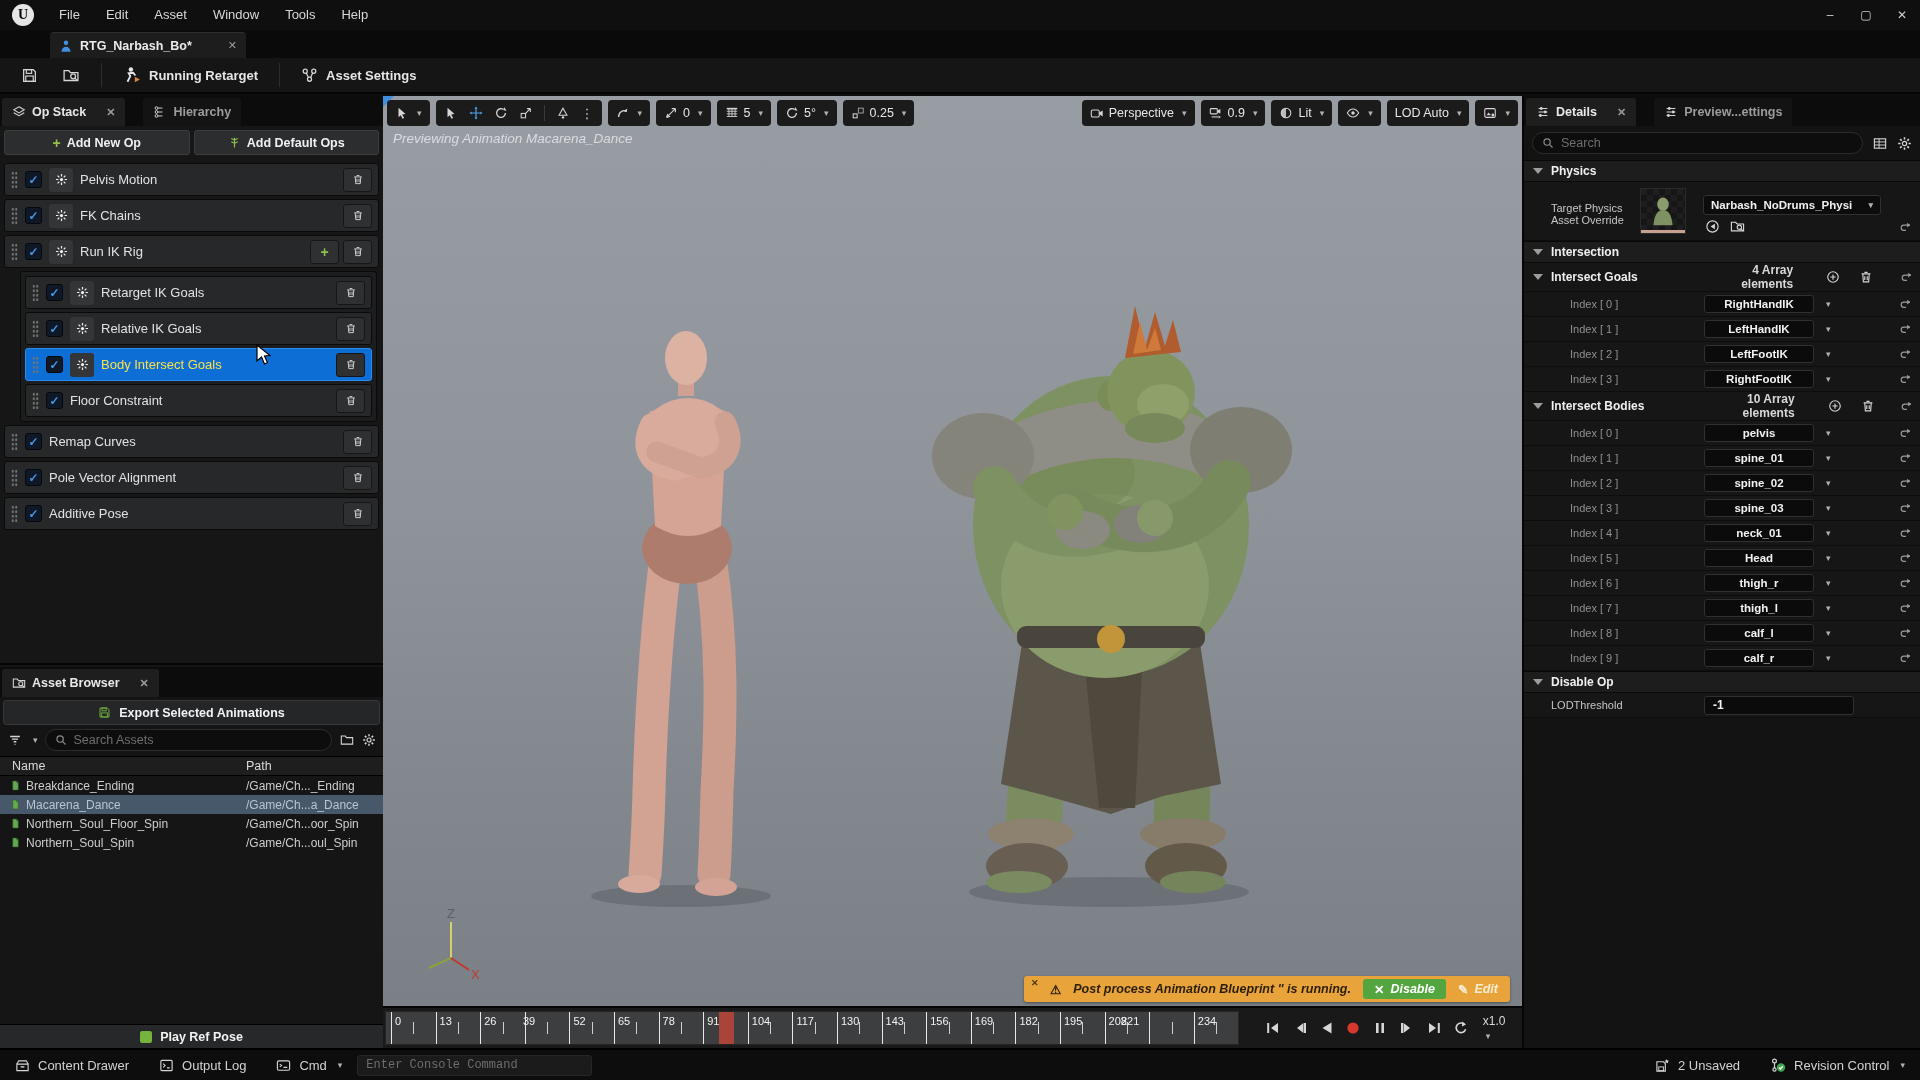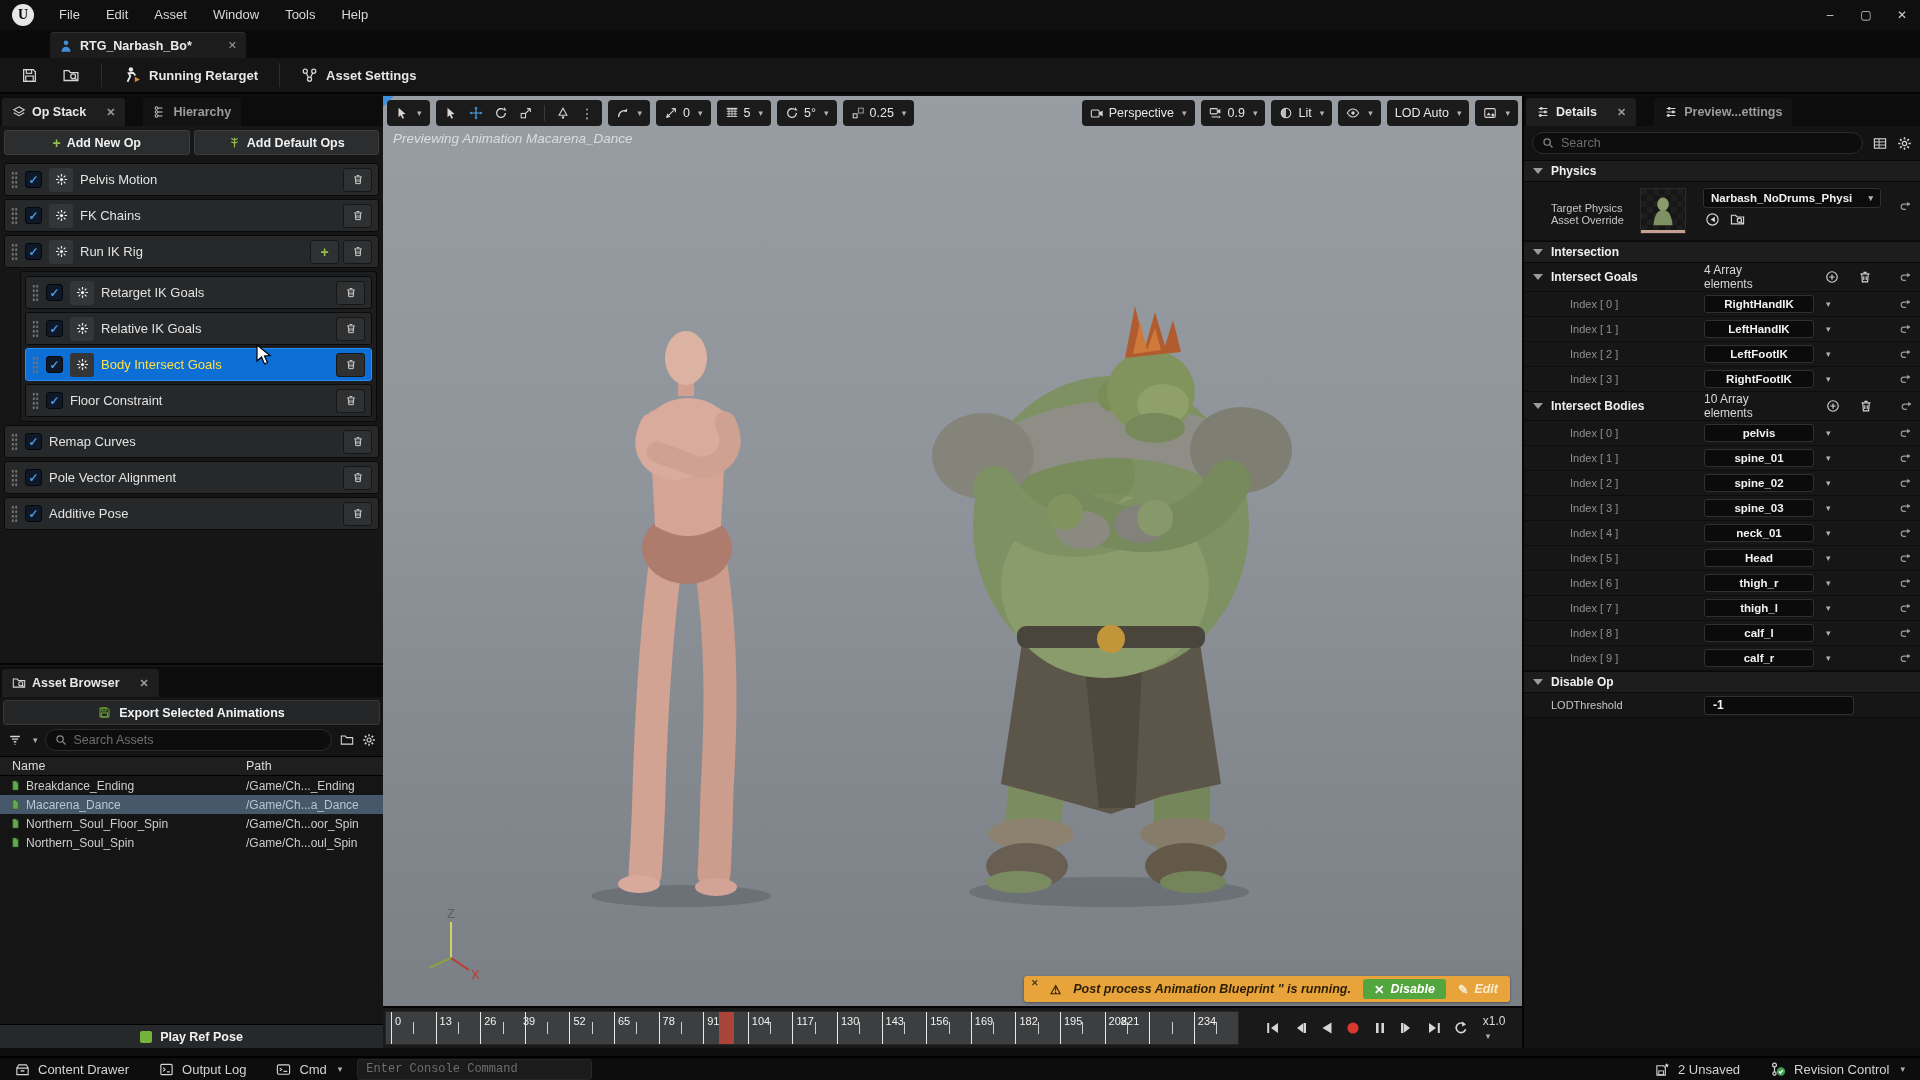--- a/index.html
+++ b/index.html
@@ -110,36 +110,36 @@
   .section-head { height:22px; background:#1d1d1d; border-top:1px solid #080808; border-bottom:1px solid #0a0a0a; display:flex; align-items:center; gap:8px; padding-left:9px; color:#f0f0f0; font-weight:bold; font-size:12px; }
   .tri-down { width:0; height:0; border-left:5px solid transparent; border-right:5px solid transparent; border-top:6px solid #9c9c9c; }
   .prop-row { display:flex; align-items:center; min-height:25px; background:#161616; border-bottom:1px solid #0d0d0d; }
   .prop-label { width:180px; padding-left:27px; color:#c6c6c6; font-size:11px; }
   .prop-label.idx { color:#909090; padding-left:46px; }
   .prop-value { flex:1; display:flex; align-items:center; gap:9px; }
   .reset-btn { width:30px; display:flex; justify-content:center; color:#9a9a9a; }
   .reset-btn .ic { width:13px; height:13px; color:#9a9a9a; }
   .pill { min-width:110px; height:18px; background:#0b0b0b; border:1px solid #303030; border-radius:3px; color:#f2f2f2; font-size:11.5px; font-weight:bold; display:flex; align-items:center; justify-content:center; padding:0 8px; }
   .arr-head-label { display:flex; align-items:center; gap:8px; width:180px; padding-left:9px; color:#efefef; font-size:12px; font-weight:bold; }
-  .arr-count { color:#d8d8d8; font-size:12px; font-weight:normal; margin-right:24px; }
+  .arr-count { color:#d8d8d8; font-size:12px; font-weight:bold; margin-right:24px;text-align:right; }
   .arr-btn { color:#d0d0d0; margin-right:10px; display:flex; }
   .arr-btn .ic { width:14px; height:14px; }
   .phys-row { display:flex; align-items:flex-start; background:#161616; border-bottom:1px solid #0d0d0d; padding:6px 0; }
   .phys-row .prop-label { padding-top:14px; }
   .thumb { width:46px; height:46px; border:1px solid #2a2a2a; background:repeating-conic-gradient(#161616 0 25%, #1e1e1e 0 50%); background-size:12px 12px; position:relative; flex:none; }
   .thumb-bar { position:absolute; left:0; right:0; bottom:0; height:3px; background:#c7a08f; }
   .phys-ctrl { display:flex; flex-direction:column; gap:4px; margin-left:8px; }
   .asset-dropdown { width:178px; height:20px; background:#0c0c0c; border:1px solid #303030; border-radius:3px; display:flex; align-items:center; padding:0 7px; color:#f0f0f0; font-size:11.5px; font-weight:bold; }
   .asset-dropdown span.txt { flex:1; white-space:nowrap; overflow:hidden; }
   .mini-icons { display:flex; gap:10px; padding-left:2px; }
   .mini-icons .ic { width:15px; height:15px; color:#d8d8d8; }
   .lod-box { width:150px; height:19px; background:#0b0b0b; border:1px solid #303030; border-radius:3px; color:#f2f2f2; font-size:12px; font-weight:bold; display:flex; align-items:center; padding:0 8px; }
 
   
-  .statusbar { position:absolute; left:0; right:0; bottom:0; height:24px; background:#0d0d0d; border-top:2px solid #000; display:flex; align-items:center; font-size:13px; color:#d2d2d2; }
+  .statusbar { position:absolute; left:0; right:0; bottom:0; height:32px; background:#0d0d0d; border-top:2px solid #000; display:flex; align-items:center; font-size:13px; color:#d2d2d2; }
   .sb-item { display:flex; align-items:center; gap:8px; padding:0 15px; height:100%; }
   .sb-item .ic { width:15px; height:15px; }
   .console-input { width:235px; height:21px; background:#1b1b1b; border:1px solid #262626; border-radius:3px; color:#8a8a8a; font-size:12px; padding:0 8px; font-family:"Liberation Mono",monospace; }
   .sb-right { margin-left:auto; display:flex; align-items:center; }
 
   .mouse-cursor { position:absolute; left:256px; top:344px; width:17px; height:22px; z-index:50; }
 </style>
 </head>
 <body>
 
@@ -999,21 +999,21 @@
           </span>
       </div>
     </div>
 
     <div class="section-head">
       <span class="tri-down"></span>
       <span>Physics</span>
     </div>
     <div class="phys-row">
       <div class="prop-label">Target Physics Asset Override</div>
-      <div class="prop-value" style="align-items:flex-start">
+      <div class="prop-value" style="align-items:flex-end">
         <div class="thumb">
           <svg viewBox="0 0 46 46" width="100%" height="100%">
               <ellipse cx="23" cy="16" rx="6" ry="7" fill="#8a9c6c"></ellipse>
               <path d="M13 38 C14 26 18 22 23 22 C28 22 32 26 33 38 Z" fill="#7e9162"></path>
             </svg>
           <div class="thumb-bar"></div>
         </div>
         <div class="phys-ctrl">
           <div class="asset-dropdown">
             <span class="txt">Narbash_NoDrums_Physi</span>

